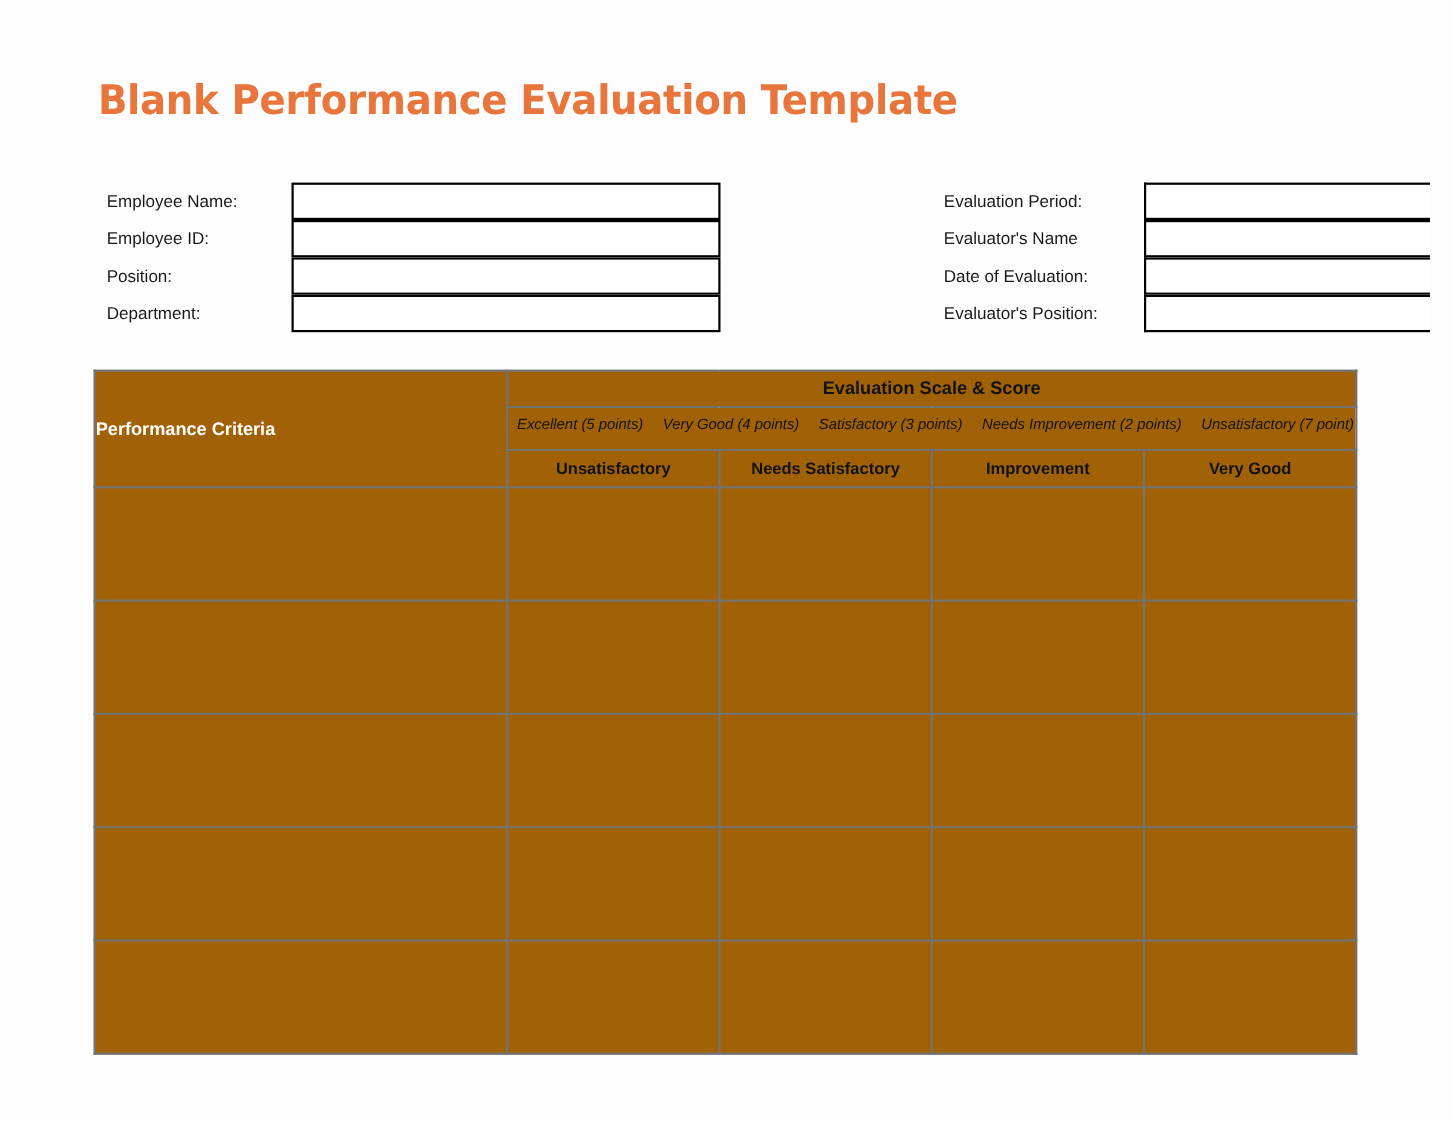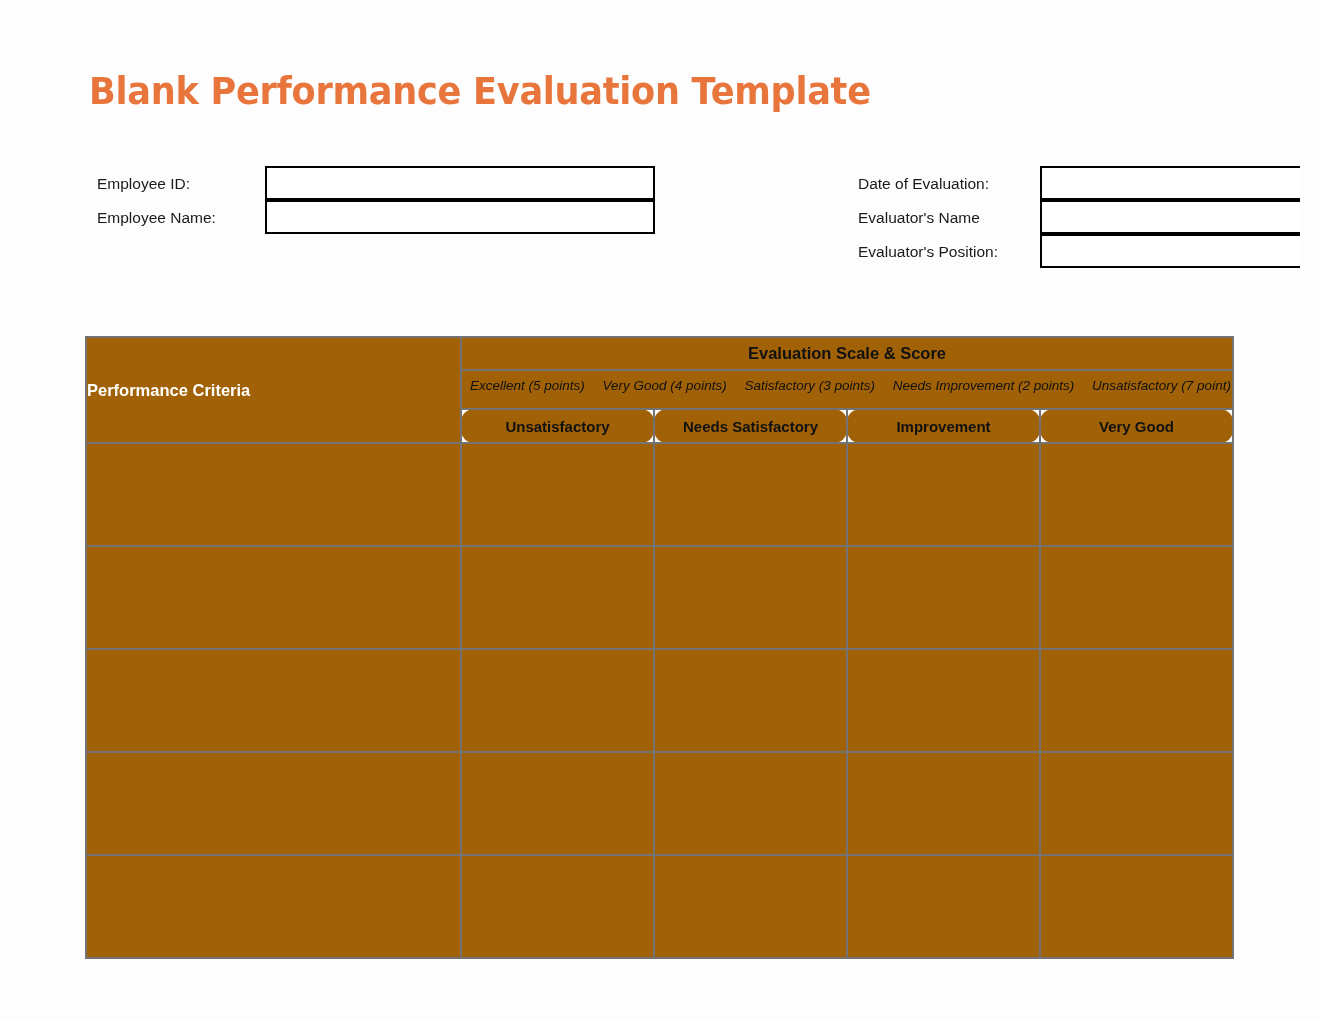--- a/index.html
+++ b/index.html
@@ -131,49 +131,60 @@
   }
   .scale-legend span { margin-right: 14px; }
 
   .scale-col-head {
     font-size: 15px;
     font-weight: bold;
     text-align: center;
     height: 32px;
     border-top: none;
     vertical-align: middle;
-    border-radius: 13px;
   }
   .scale-col-head.first { border-left: none; }
 
   .body-row td { height: 101px; }
 </style>
 </head>
 <body>
 
 <div class="page-title">Blank Performance Evaluation Template</div>
 
 <div class="info-block info-left">
   <div class="info-row">
+    <div class="info-label">Employee Name:</div>
+    <div class="info-box"></div>
+  </div>
+  <div class="info-row">
     <div class="info-label">Employee ID:</div>
     <div class="info-box"></div>
   </div>
   <div class="info-row">
-    <div class="info-label">Employee Name:</div>
+    <div class="info-label">Position:</div>
+    <div class="info-box"></div>
+  </div>
+  <div class="info-row">
+    <div class="info-label">Department:</div>
     <div class="info-box"></div>
   </div>
 </div>
 
 <div class="info-block info-right">
   <div class="info-row">
+    <div class="info-label">Evaluation Period:</div>
+    <div class="info-box"></div>
+  </div>
+  <div class="info-row">
+    <div class="info-label">Evaluator's Name</div>
+    <div class="info-box"></div>
+  </div>
+  <div class="info-row">
     <div class="info-label">Date of Evaluation:</div>
-    <div class="info-box"></div>
-  </div>
-  <div class="info-row">
-    <div class="info-label">Evaluator's Name</div>
     <div class="info-box"></div>
   </div>
   <div class="info-row">
     <div class="info-label">Evaluator's Position:</div>
     <div class="info-box"></div>
   </div>
 </div>
 
 <table class="eval-table">
   <colgroup>

